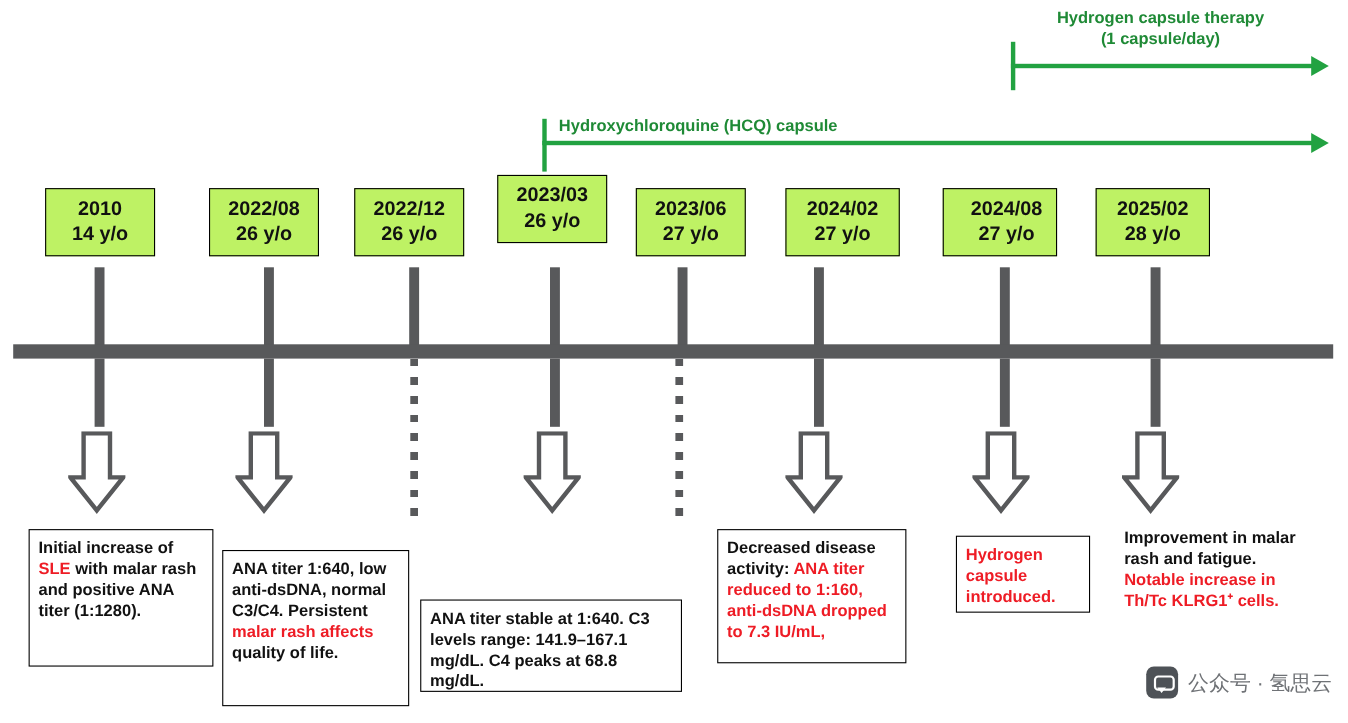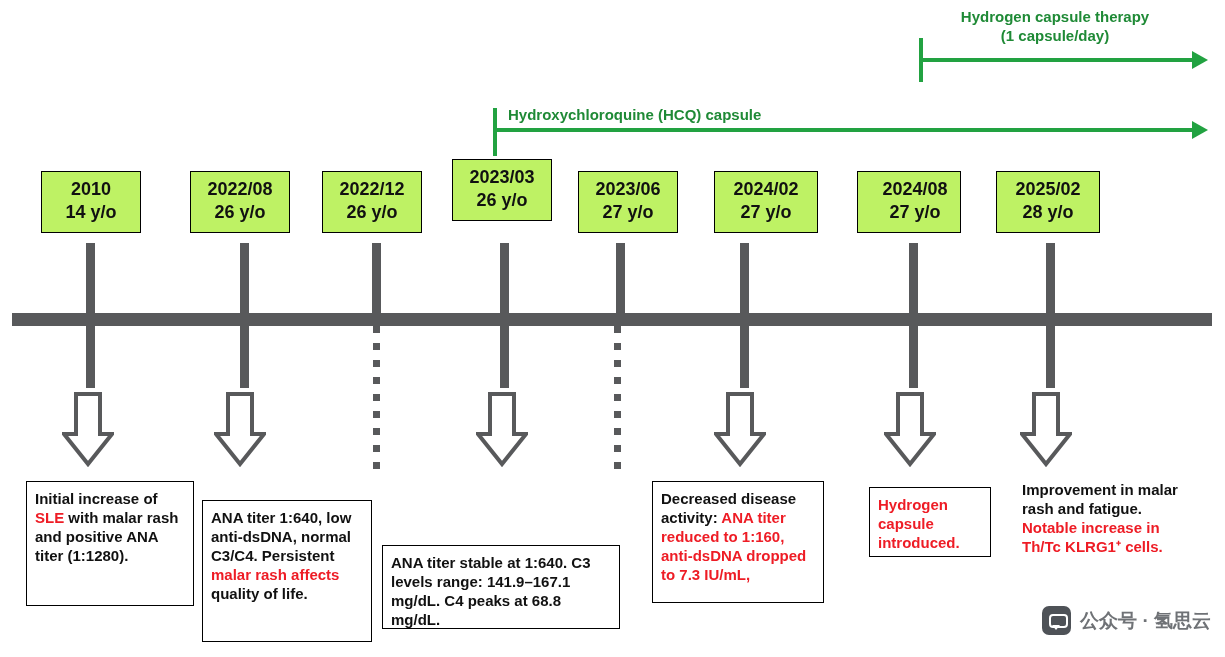--- a/index.html
+++ b/index.html
@@ -108,21 +108,21 @@
   
   #watermark {
     position: absolute;
     right: 14px;
     bottom: 22px;
     display: flex;
     align-items: center;
     gap: 9px;
     color: #6f7276;
     font-size: 19px;
-    font-weight: bold;
+    font-weight: normal;
     padding-left: 46px;
   }
   #wm-logo {
     width: 29px; height: 29px;
     border-radius: 7px;
     background: #4e5257;
     position: relative;
   }
   #wm-logo::before {
     content: "";

